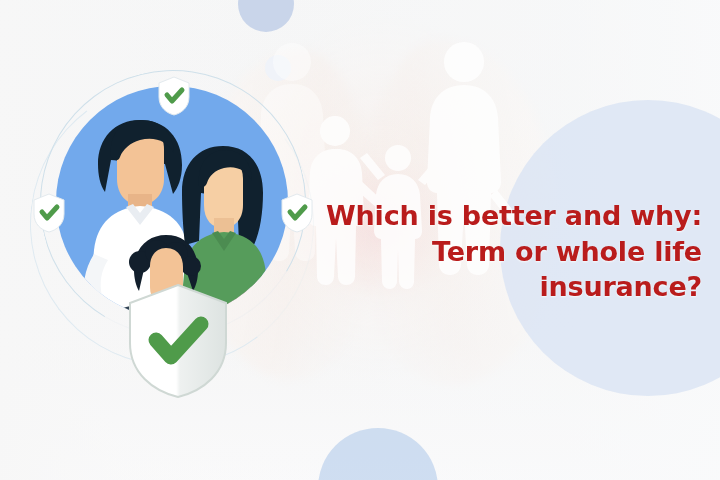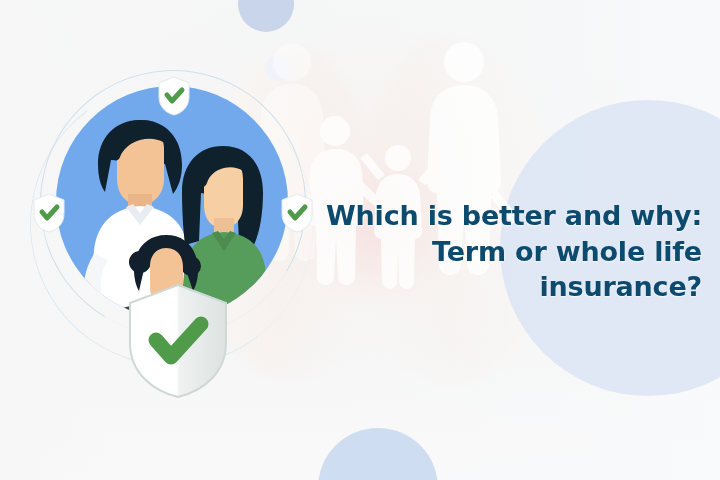--- a/index.html
+++ b/index.html
@@ -81,21 +81,21 @@
 
   
   .headline{
     position:absolute;right:18px;top:198px;width:430px;
     text-align:right;
     font-family:"DejaVu Sans", sans-serif;
     font-weight:700;
     font-size:27px;
     line-height:1.32;
     letter-spacing:-.2px;
-    color:#0c4a6e;
+    color:#b91c1c;
     text-shadow:0 1px 2px rgba(255,255,255,.8);
     white-space:pre-line;
   }
 </style>
 </head>
 <body>
 
 <div id="stage">
 
   <div class="photo-layer">

